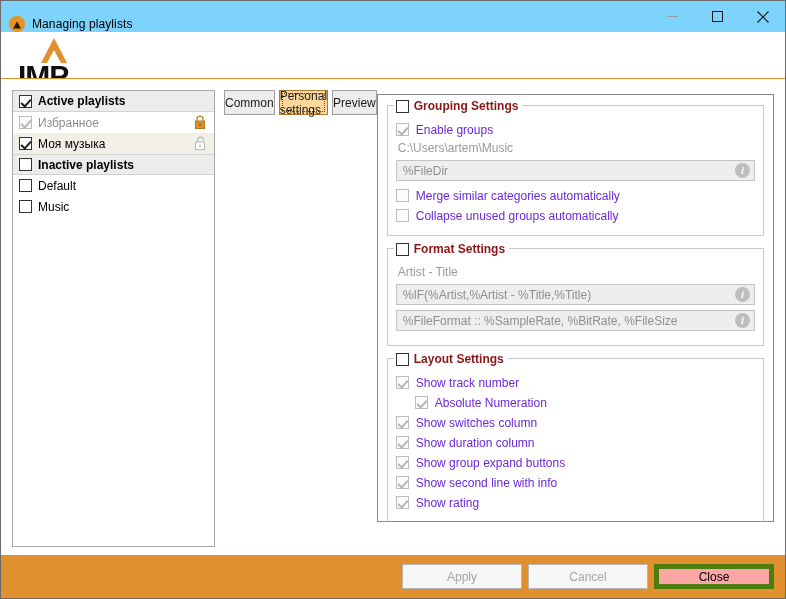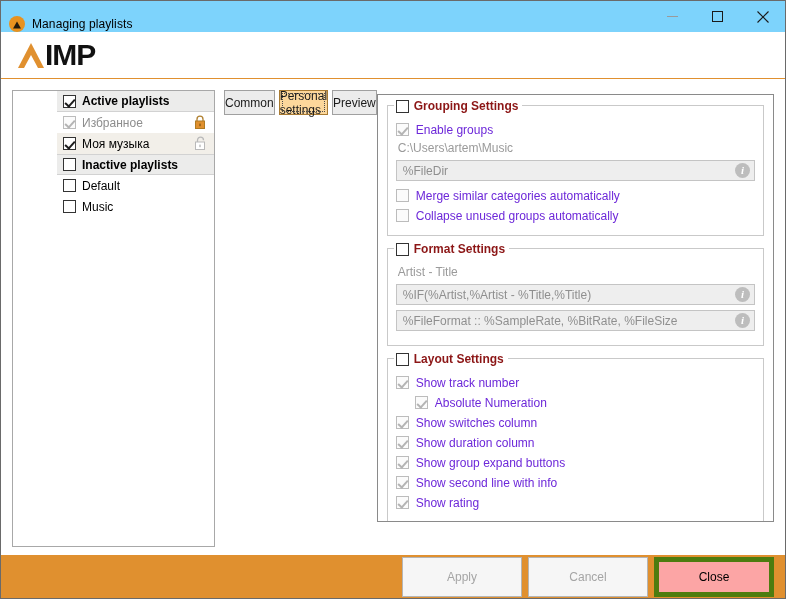--- a/index.html
+++ b/index.html
@@ -101,20 +101,21 @@
     position: relative;
     background: #ffffff;
   }
   .logo {
     position: absolute;
     left: 17px;
     top: 6px;
     display: flex;
     align-items: flex-end;
     height: 30px;
+    flex-direction: column;
   }
   .logo-tri {
     width: 0;
     height: 0;
     border-left: 13px solid transparent;
     border-right: 13px solid transparent;
     border-bottom: 25px solid #e0902f;
     position: relative;
     margin-right: 1px;
   }
@@ -168,21 +169,20 @@
   }
   .pl-row {
     display: flex;
     align-items: center;
     height: 21px;
     padding: 0 7px 0 6px;
     box-sizing: border-box;
     position: relative;
     background: #ffffff;
     cursor: default;
-    margin-left: 44px;
   }
   .pl-row.header {
     background: #ececeb;
     border-bottom: 1px solid #d2d2d2;
     border-top: 1px solid #d2d2d2;
     font-weight: bold;
   }
   .pl-row.header.first { border-top: none; }
   .pl-row.alt { background: #f2efe9; }
   .pl-label {
@@ -371,21 +371,21 @@
     background: #e0902f;
     display: flex;
     align-items: center;
     justify-content: flex-end;
     padding-right: 11px;
     box-sizing: border-box;
     gap: 6px;
   }
   .fbtn {
     width: 120px;
-    height: 40px;
+    height: 25px;
     box-sizing: border-box;
     border: 1px solid #b5b5b5;
     background: #f6f6f6;
     font-size: 12px;
     color: #a5a5a5;
     display: flex;
     align-items: center;
     justify-content: center;
     cursor: default;
     font-family: "Liberation Sans", sans-serif;

